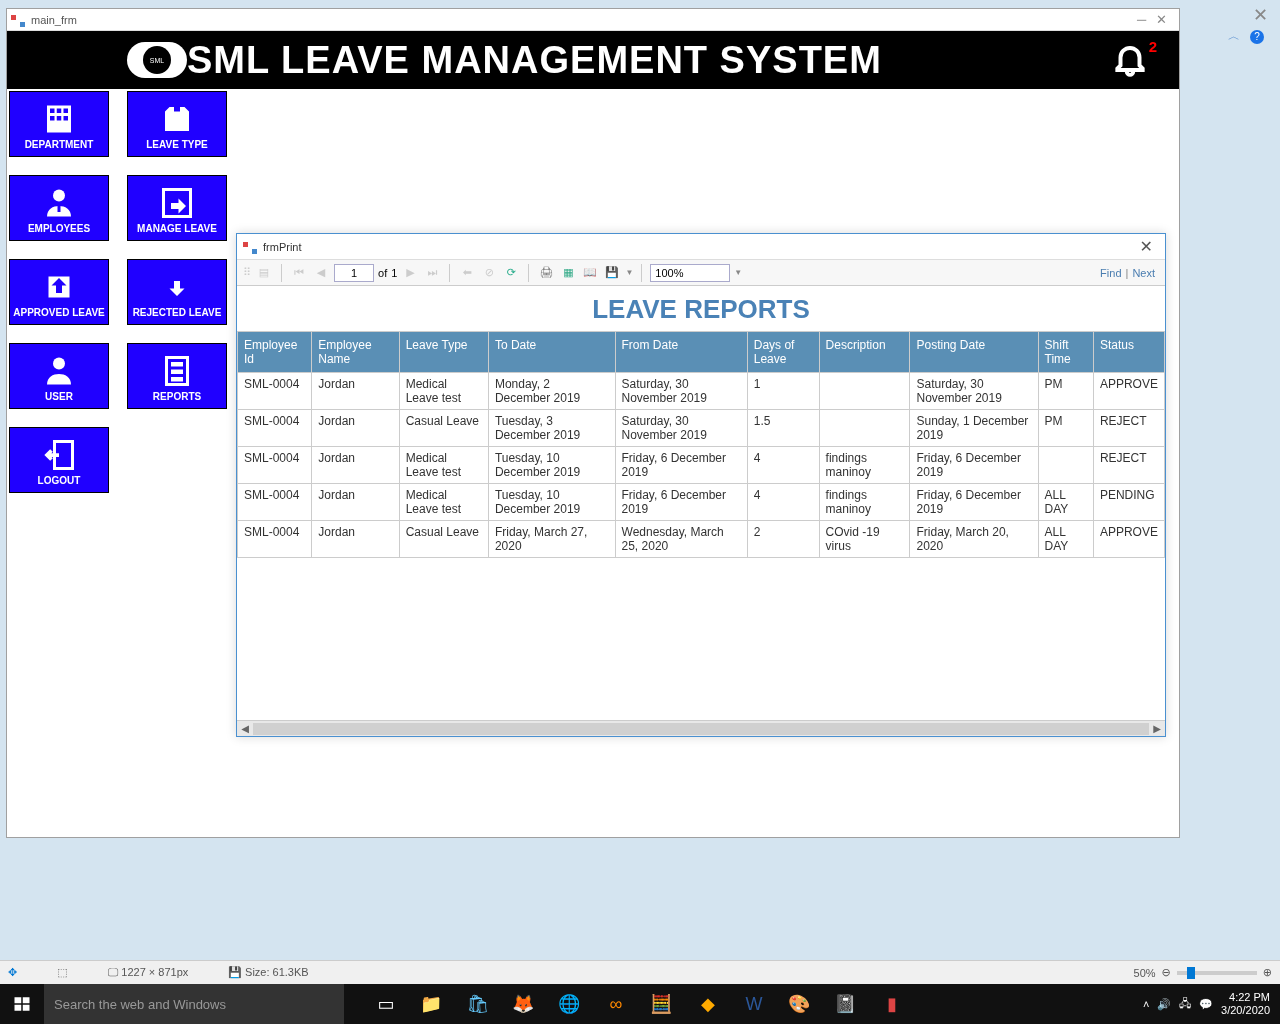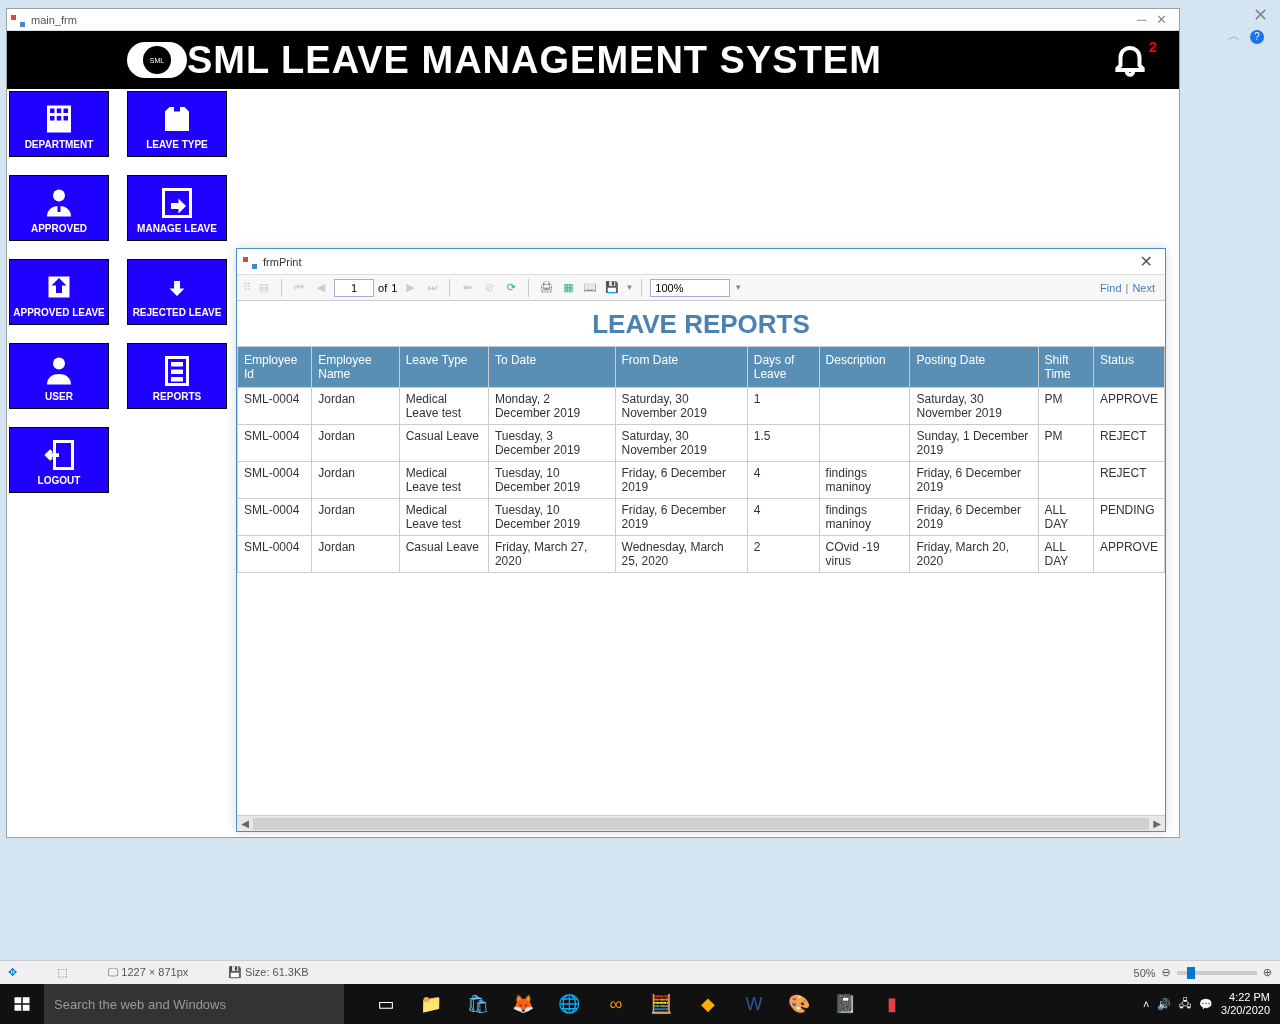--- a/index.html
+++ b/index.html
@@ -32,21 +32,21 @@
 .side-btn { background: #2000ff; color: #fff; height: 66px; display: flex; flex-direction: column; align-items: center; justify-content: center; border: 1px solid #000; cursor: pointer; }
 .side-btn .icon { height: 40px; display: flex; align-items: center; justify-content: center; }
 .side-btn svg { width: 36px; height: 36px; fill: #fff; }
 .side-btn .lbl { font-size: 10px; font-weight: bold; }
 .side-logout { grid-column: 1; }
 
 .content-bg { flex: 1; position: relative; background: #fff; overflow: hidden; }
 .arc { position: absolute; top: 220px; left: 50%; transform: translateX(-50%); width: 320px; height: 160px; border-radius: 160px 160px 0 0; background: #000; }
 
 
-.modal { position: absolute; left: 236px; top: 248px; width: 930px; height: 584px; background: #fff; border: 1px solid #4a90d0; display: flex; flex-direction: column; box-shadow: 0 0 10px rgba(0,0,0,0.15); }
+.modal { position: absolute; left: 236px; top: 233px; width: 930px; height: 504px; background: #fff; border: 1px solid #4a90d0; display: flex; flex-direction: column; box-shadow: 0 0 10px rgba(0,0,0,0.15); }
 .modal-titlebar { height: 26px; display: flex; align-items: center; padding: 0 6px; border-bottom: 1px solid #ddd; }
 .modal-titlebar .icon { width: 14px; height: 14px; margin-right: 6px; }
 .modal-titlebar .title { font-size: 11px; color: #333; }
 .modal-titlebar .close { margin-left: auto; font-size: 16px; color: #555; padding: 0 6px; }
 
 .toolbar { height: 26px; background: #f7f7f7; border-bottom: 1px solid #ccc; display: flex; align-items: center; gap: 4px; padding: 0 6px; font-size: 11px; }
 .toolbar .sep { width: 1px; height: 18px; background: #ccc; margin: 0 4px; }
 .tb-btn { width: 18px; height: 18px; display: flex; align-items: center; justify-content: center; color: #666; border: 1px solid transparent; cursor: pointer; }
 .tb-btn.dis { color: #ccc; }
 .page-input { width: 40px; height: 18px; border: 1px solid #aac; text-align: center; font-size: 11px; }
@@ -142,21 +142,21 @@
           <div class="lbl">LEAVE TYPE</div>
         </div>
         <div class="side-btn">
           <div class="icon">
             <svg viewBox="0 0 24 24">
               <circle cx="12" cy="7" r="4" fill="#fff"></circle>
               <path d="M4 21c0-5 4-7 8-7s8 2 8 7z" fill="#fff"></path>
               <rect x="11" y="13" width="2" height="5" fill="#2000ff"></rect>
             </svg>
           </div>
-          <div class="lbl">APPROVED</div>
+          <div class="lbl">EMPLOYEES</div>
         </div>
         <div class="side-btn">
           <div class="icon">
             <svg viewBox="0 0 24 24">
               <rect x="3" y="3" width="18" height="18" fill="none" stroke="#fff" stroke-width="2"></rect>
               <path d="M8 12h5v-3l5 5-5 5v-3H8z" fill="#fff"></path>
             </svg>
           </div>
           <div class="lbl">MANAGE LEAVE</div>
         </div>

